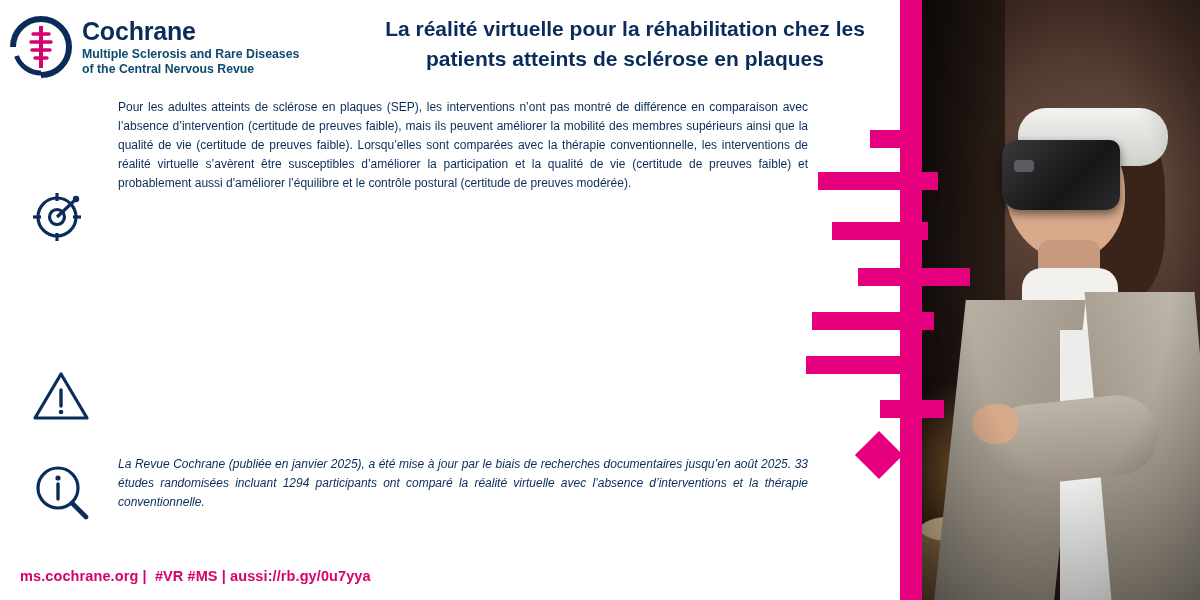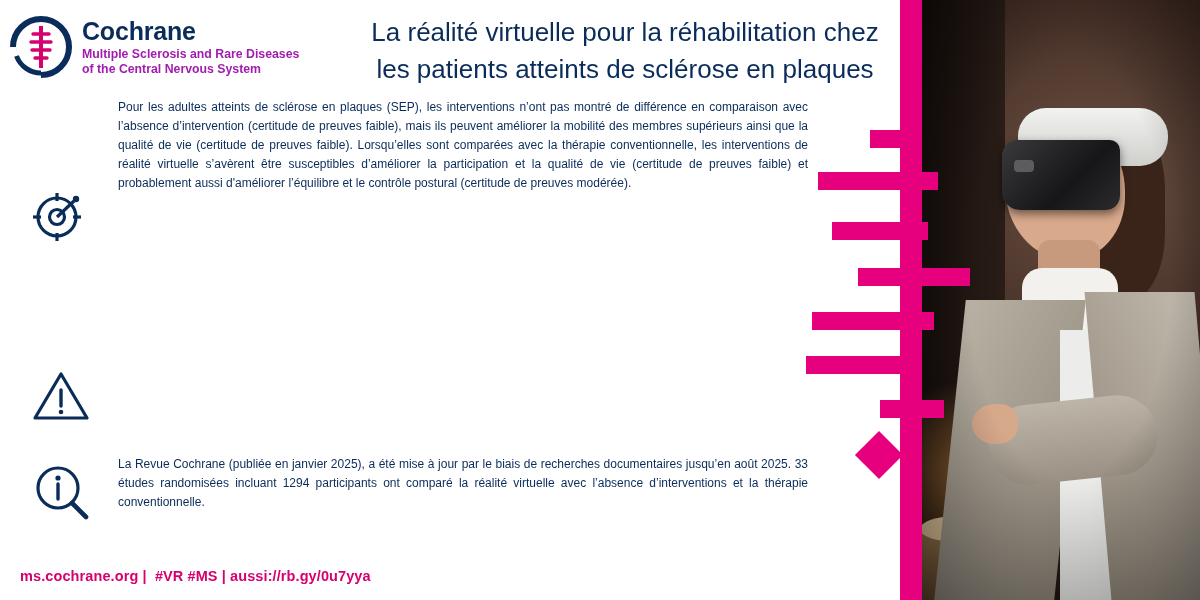--- a/index.html
+++ b/index.html
@@ -39,48 +39,48 @@
     font-size: 25px;
     font-weight: bold;
     color: #0a2c5a;
     letter-spacing: -0.2px;
     line-height: 1.05;
   }
   .logo-sub {
     margin-top: 3px;
     font-size: 12.3px;
     font-weight: bold;
-    color: #a21caf;
+    color: #0c4a6e;
     line-height: 1.22;
   }
   .headline {
     position: absolute;
     left: 355px; top: 14px;
     width: 540px;
-    font-size: 26px;
-    font-weight: normal;
+    font-size: 21px;
+    font-weight: bold;
     color: #0a2c5a;
     line-height: 1.42;
     text-align: center;
   }
 
   
   .block {
     position: absolute;
   }
   .block .txt {
     font-size: 12px;
     color: #0a2c5a;
     line-height: 1.58;
     text-align: justify;
     text-justify: inter-word;
   }
   #block-1 { left: 118px; top: 98px;  width: 690px; }
   #block-2 { left: 118px; top: 374px; width: 690px; }
-  #block-3 { left: 118px; top: 455px; width: 690px; }
+  #block-3 { left: 118px; top: 455px; width: 690px; font-style: italic; }
 
   .icon-box {
     position: absolute;
     width: 58px; height: 58px;
   }
   #icon-1 { left: 30px; top: 185px; }
   #icon-2 { left: 32px; top: 368px; }
   #icon-3 { left: 32px; top: 462px; }
 
   
@@ -265,21 +265,21 @@
         <path d="M23 18 H39 M21 26 H41 M22 34 H40 M25 42 H37" stroke="#d6006f" stroke-width="3.4" stroke-linecap="round"></path>
         <path d="M3 31 A28 28 0 0 0 31 59" fill="none" stroke="#ffffff" stroke-width="7"></path>
         <path d="M6.5 40 A26 26 0 0 0 31 57" fill="none" stroke="#0a2c5a" stroke-width="5"></path>
       </svg>
     </div>
 
     <div class="logo-text">
       <div class="logo-title">Cochrane</div>
       <div class="logo-sub">
         <div>Multiple Sclerosis and Rare Diseases</div>
-        <div>of the Central Nervous System</div>
+        <div>of the Central Nervous Revue</div>
       </div>
     </div>
 
     <div class="headline">La réalité virtuelle pour la réhabilitation chez les patients atteints de sclérose en plaques</div>
   </div>
 
   <div class="icon-box" id="icon-1">
     <svg width="58" height="58" viewBox="0 0 58 58">
       <circle cx="27" cy="32" r="19" fill="none" stroke="#0a2c5a" stroke-width="3.2"></circle>
       <circle cx="27" cy="32" r="7.5" fill="none" stroke="#0a2c5a" stroke-width="3.2"></circle>

